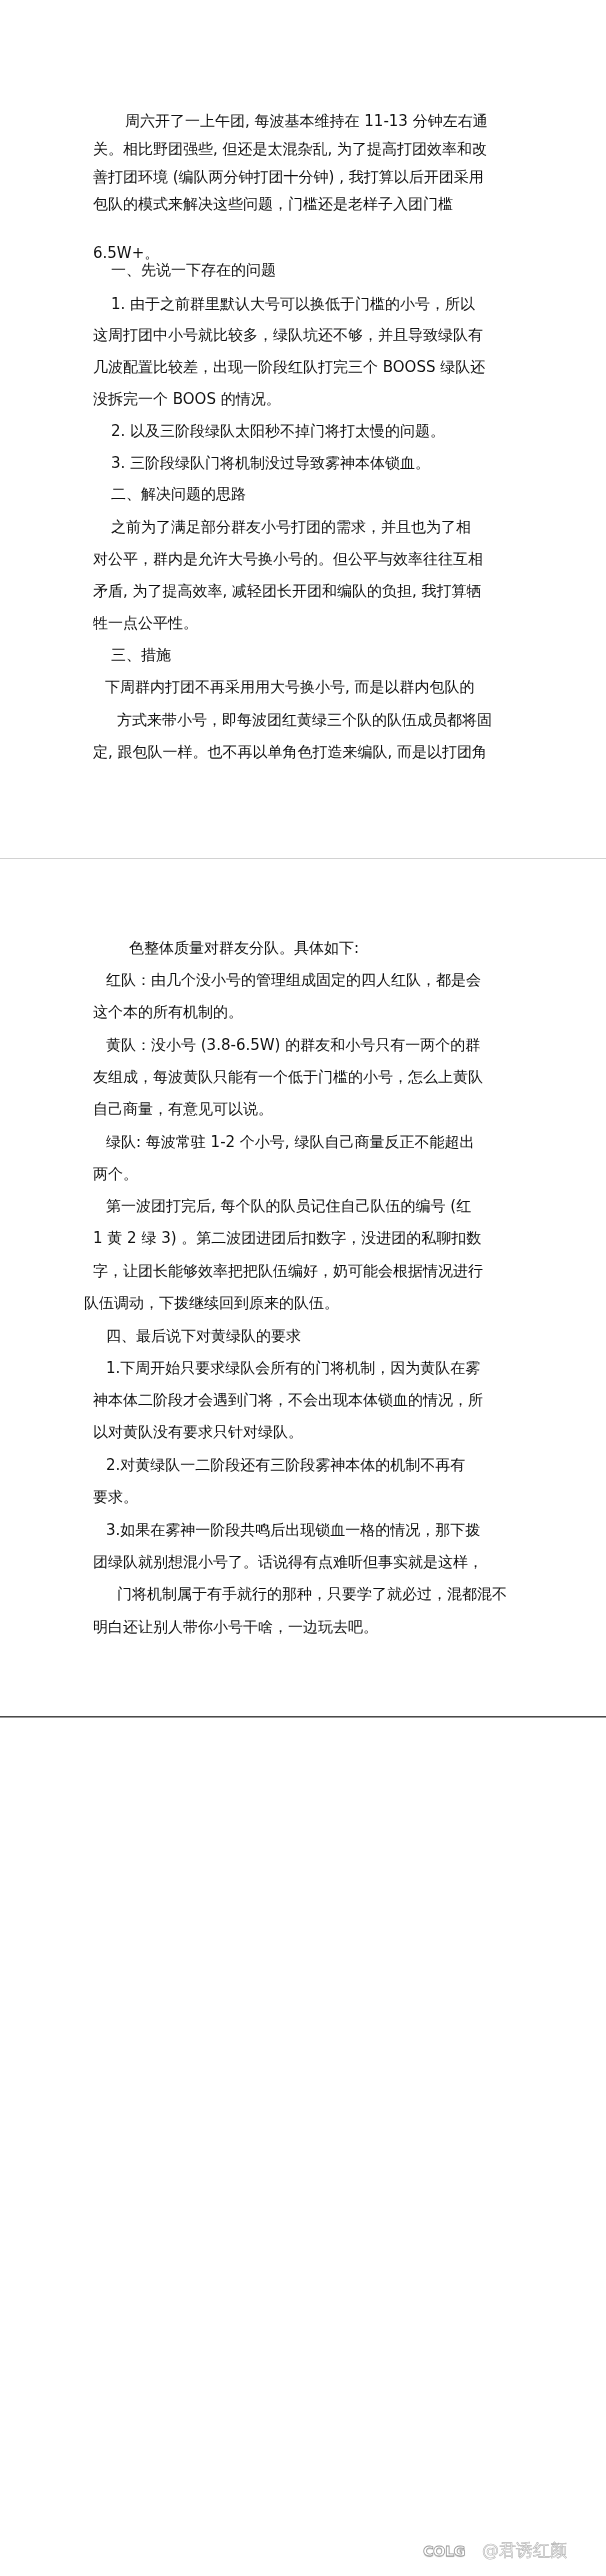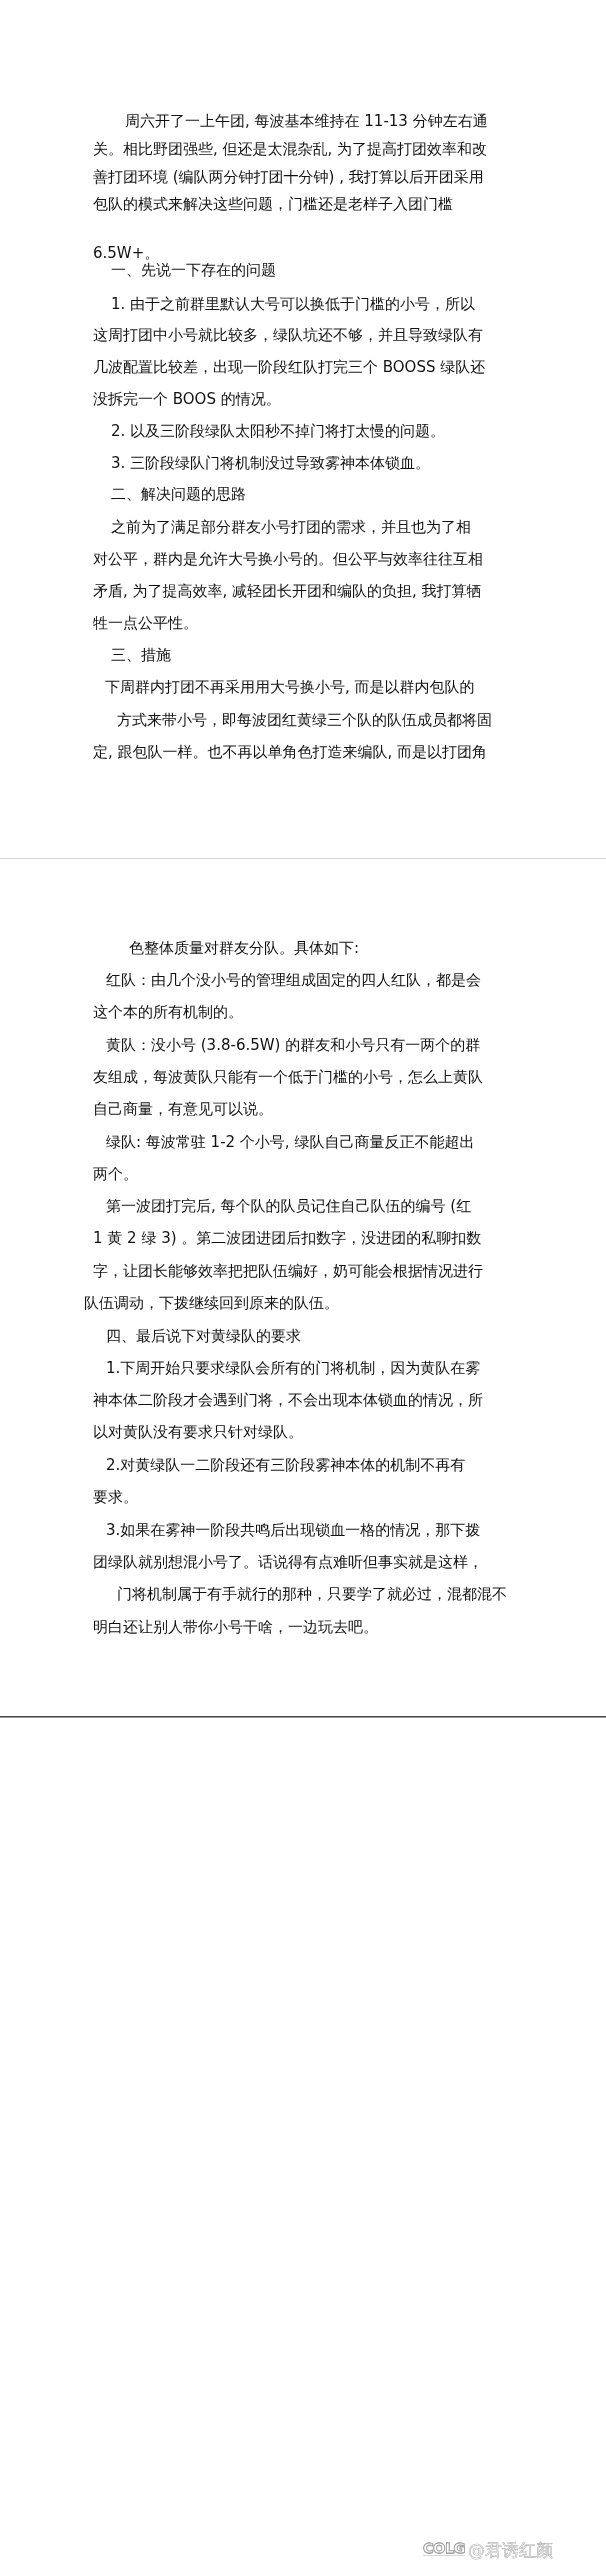--- a/index.html
+++ b/index.html
@@ -3,22 +3,22 @@
 <meta charset="utf-8">
 <style>
   html, body { margin: 0; padding: 0; background: #ffffff; }
   body { width: 607px; height: 2576px; position: relative; overflow: hidden;
          font-family: "DejaVu Sans", "Liberation Sans", sans-serif; color: #111111; }
   .line { position: absolute; font-size: 15px; line-height: 19px; white-space: nowrap;
           letter-spacing: 0px; }
   .divider { position: absolute; left: 0; width: 607px; }
   .divider.light { height: 1.1px; background: #d2d2d2; }
   .divider.dark { height: 1.7px; background: linear-gradient(#4a4a4a 0, #4a4a4a 50%, #9a9a9a 50%, #9a9a9a 100%); }
-  .watermark { position: absolute; left: 423px; top: 2539px; height: 22.5px; display: flex; align-items: flex-start; gap: 3px;
-               color: #ffffff; font-size: 17px; text-decoration: underline; }
+  .watermark { position: absolute; left: 423px; top: 2539px; height: 22.5px; display: flex; align-items: center; gap: 17px;
+               color: #ffffff; font-size: 17px; }
   .wm-logo { font-weight: bold; font-size: 14.6px; letter-spacing: -0.6px;
              color: #ffffff; -webkit-text-stroke: 0.8px #9a9a9a;
              text-shadow: 0 0.6px 1.1px #bbbbbb; }
   .wm-user { color: #ffffff; -webkit-text-stroke: 0.6px #b5b5b5; }
 </style>
 </head>
 <body>
 
 <div id="doc">
   <div id="page-0">

